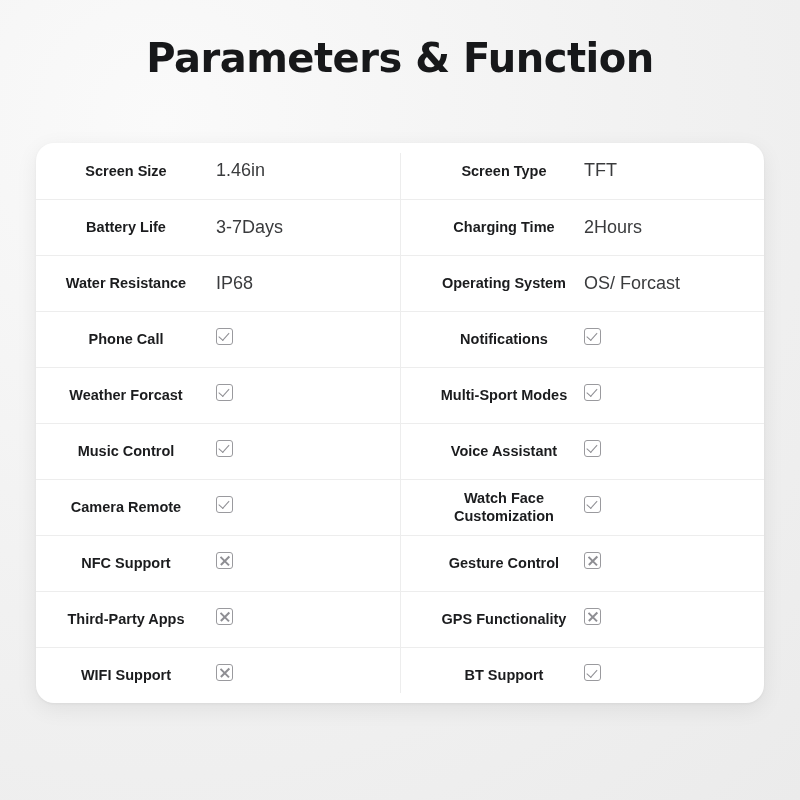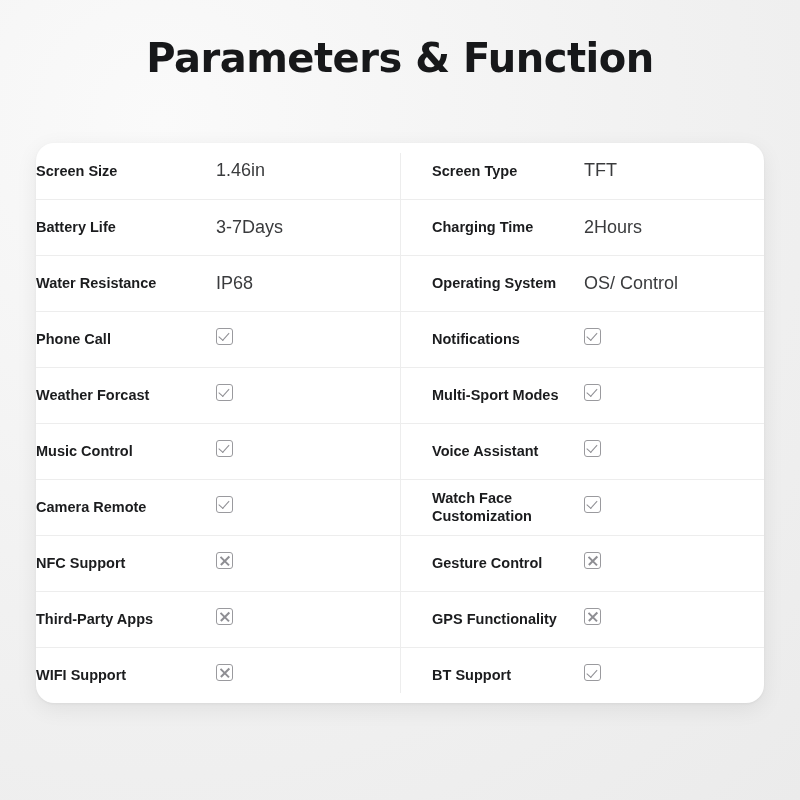--- a/index.html
+++ b/index.html
@@ -61,20 +61,21 @@
     height: 56px;
     box-sizing: border-box;
   }
   td.label {
     width: 178px;
     padding-left: 48px;
     font-size: 14.5px;
     font-weight: 700;
     color: #1b1c1e;
     line-height: 1.25;
+    text-align: center;
   }
   td.value {
     width: 186px;
     padding-left: 6px;
     font-size: 18px;
     font-weight: 400;
     color: #3a3b3d;
   }
   td.value.right-col {
     padding-left: 8px;
@@ -144,21 +145,21 @@
           <tr>
             <td class="label">Battery Life</td>
             <td class="value">3-7Days</td>
             <td class="label right-col">Charging Time</td>
             <td class="value right-col">2Hours</td>
           </tr>
           <tr>
             <td class="label">Water Resistance</td>
             <td class="value">IP68</td>
             <td class="label right-col">Operating System</td>
-            <td class="value right-col">OS/ Control</td>
+            <td class="value right-col">OS/ Forcast</td>
           </tr>
           <tr>
             <td class="label">Phone Call</td>
             <td class="value"><span class="mark check"></span></td>
             <td class="label right-col">Notifications</td>
             <td class="value right-col"><span class="mark check"></span></td>
           </tr>
           <tr>
             <td class="label">Weather Forcast</td>
             <td class="value"><span class="mark check"></span></td>

